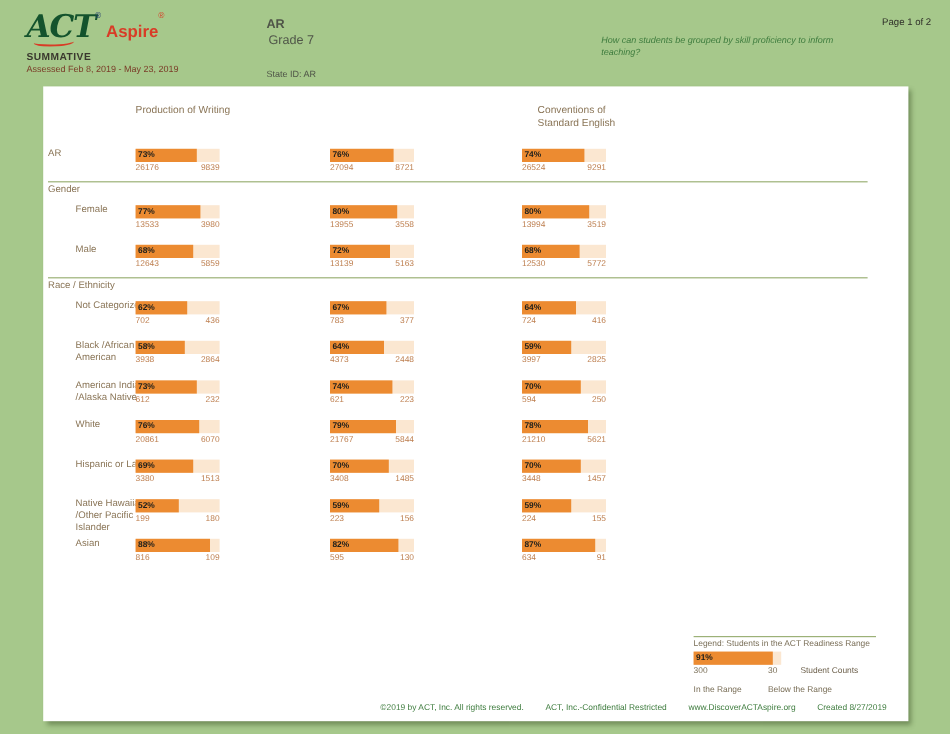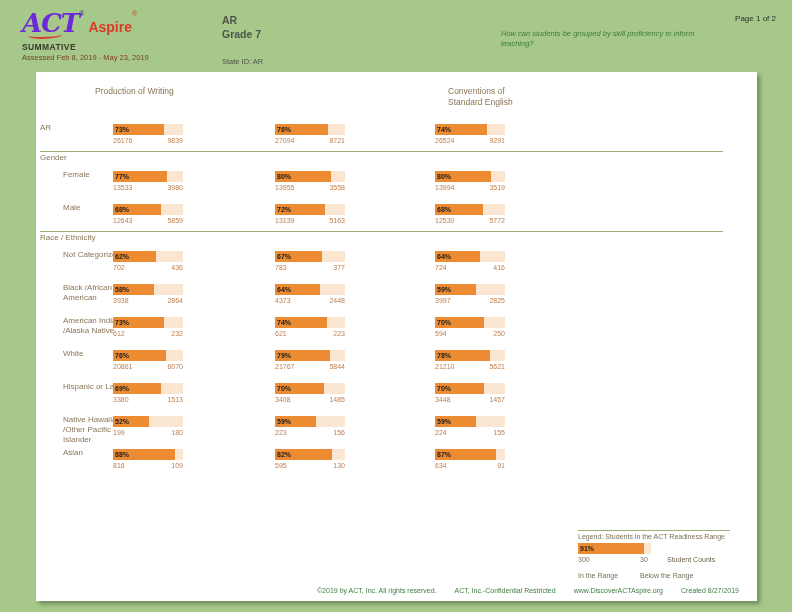--- a/index.html
+++ b/index.html
@@ -2,42 +2,42 @@
 <html><head>
 <meta charset="utf-8">
 <style>
   html,body{margin:0;padding:0;}
   body{font-family:"Liberation Sans",sans-serif;background:#a6c88b;}
   .page{position:relative;width:792px;height:612px;background:#a6c88b;overflow:hidden;}
 
   
   .logo{position:absolute;left:22px;top:10px;white-space:nowrap;}
   .logo-act{font-family:"DejaVu Serif",serif;font-style:italic;font-weight:bold;
-            font-size:26px;color:#6d28d9;letter-spacing:-1px;line-height:1;}
+            font-size:26px;color:#14532d;letter-spacing:-1px;line-height:1;}
   .logo-swoosh{position:absolute;left:6px;top:21px;width:34px;height:6px;
                border-bottom:2px solid #d93b26;border-radius:0 0 60% 40%;}
   .logo-reg{font-size:7px;color:#1e3a6d;vertical-align:top;}
   .logo-aspire{font-size:14px;font-weight:bold;color:#d93b26;margin-left:4px;}
   .logo-aspire-reg{font-size:7px;color:#d93b26;vertical-align:top;}
   .program{position:absolute;left:22px;top:42px;font-size:8.5px;font-weight:bold;color:#3a392e;letter-spacing:.4px;}
   .assessed{position:absolute;left:22px;top:53px;font-size:7.5px;color:#7a3c28;}
   .hdr-center{position:absolute;left:222px;top:13px;color:#4f5548;}
   .hdr-org{font-size:10.5px;font-weight:bold;line-height:14px;}
-  .hdr-grade{font-size:10.5px;font-weight:bold;line-height:14px;}
+  .hdr-grade{font-size:10.5px;font-weight:normal;line-height:14px;text-align:center;}
   .hdr-state{font-size:7.5px;margin-top:16px;}
   .hdr-title{position:absolute;left:501px;top:13px;width:228px;font-size:11.5px;color:#be7331;letter-spacing:.2px;}
   .hdr-sub{position:absolute;left:501px;top:29px;width:222px;font-size:7.5px;line-height:1.3;color:#3e7c3e;font-style:italic;}
   .page-label{position:absolute;right:16px;top:14px;font-size:8px;color:#2e2e28;}
 
   
   .panel{position:absolute;left:36px;top:72px;width:721px;height:529px;background:#ffffff;
          box-shadow:3px 3px 4px rgba(50,70,30,.45);}
   .col-head{position:absolute;top:14px;width:110px;font-size:8.5px;line-height:1.3;
             color:#8a7557;white-space:pre-line;}
-  .col-head.c0{left:59px;} .col-head.c1{left:239px;} .col-head.c2{left:412px;}
+  .col-head.c0{left:77px;} .col-head.c1{left:239px;} .col-head.c2{left:412px;}
 
   .groups{position:absolute;left:0;top:46px;right:0;}
   .group-head{position:relative;height:14px;}
   .group-rule{position:absolute;left:4px;right:34px;top:0;border-top:1px solid #9cb177;}
   .group-label{position:absolute;left:4px;top:2px;font-size:8px;color:#8a7557;}
   .row{position:relative;height:33px;}
   .row-label{position:absolute;left:27px;top:5px;width:78px;font-size:8px;line-height:1.25;
              color:#8a7557;white-space:pre-line;}
   .row-label.lvl0{left:4px;}
   .cell{position:absolute;top:6px;width:70px;}

